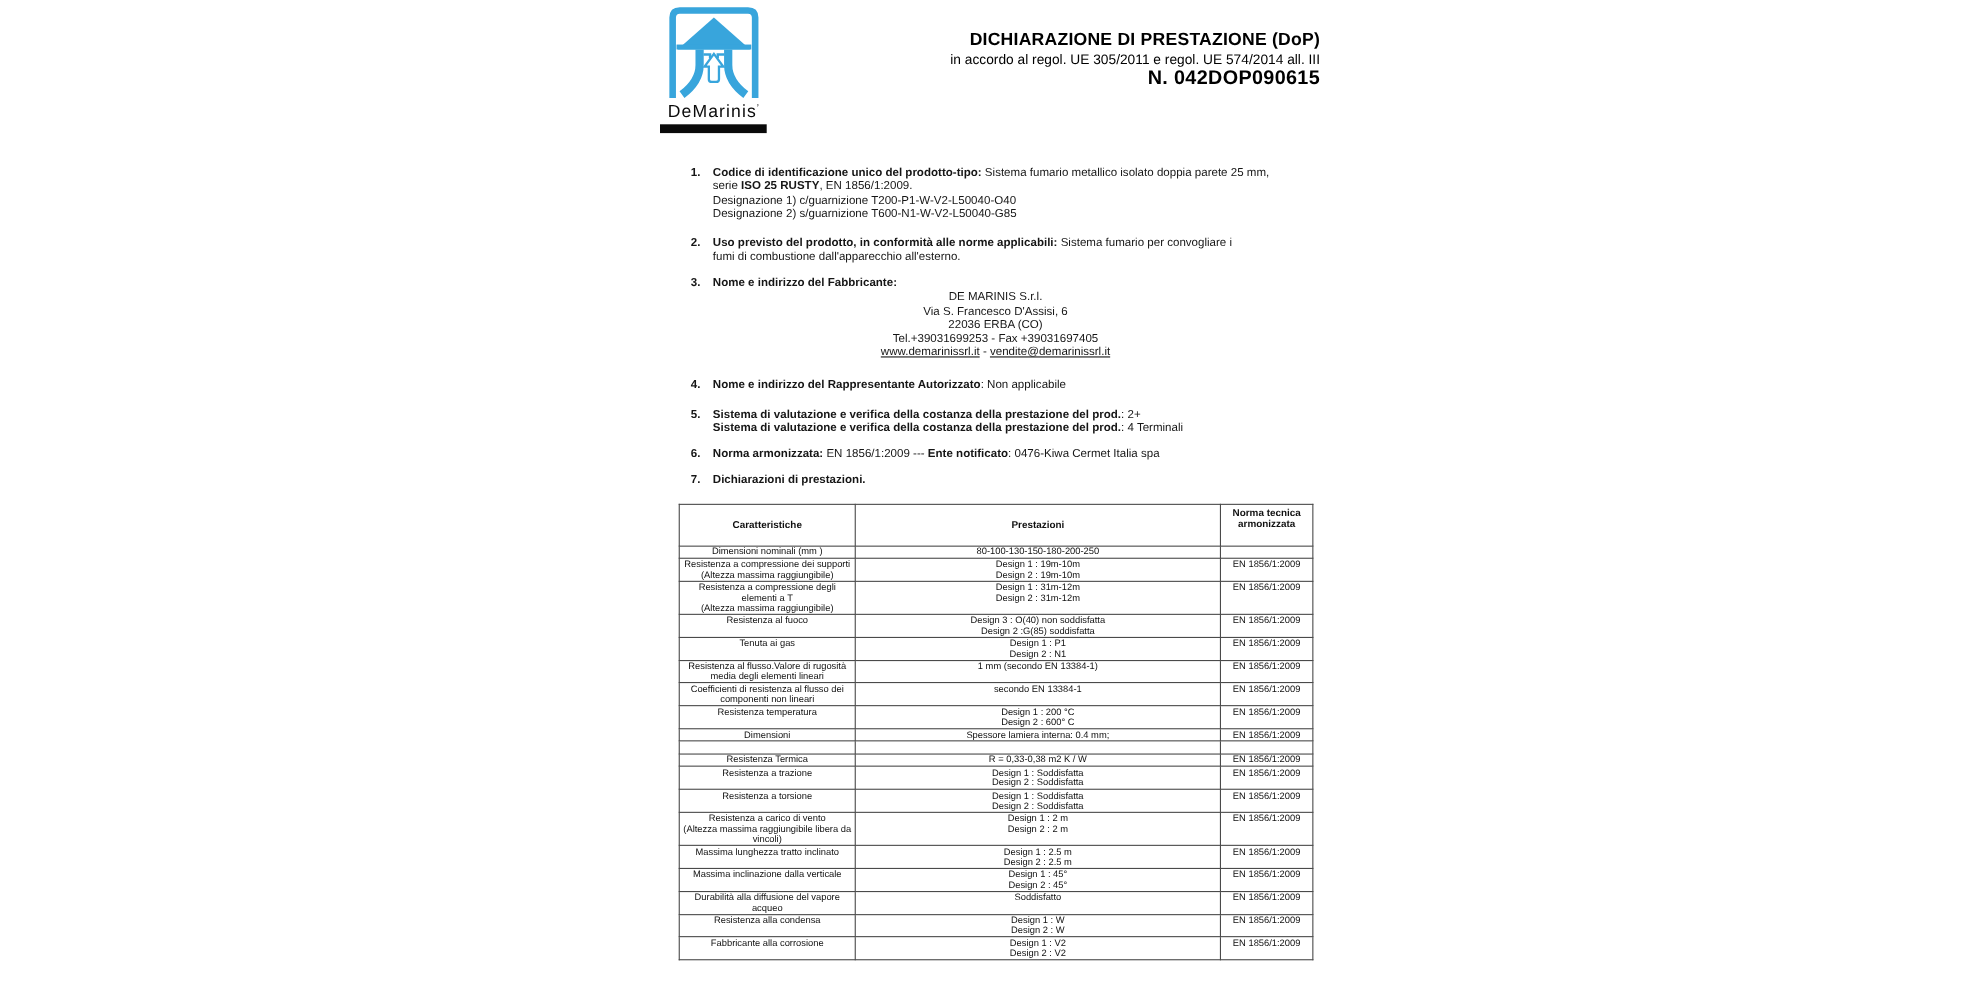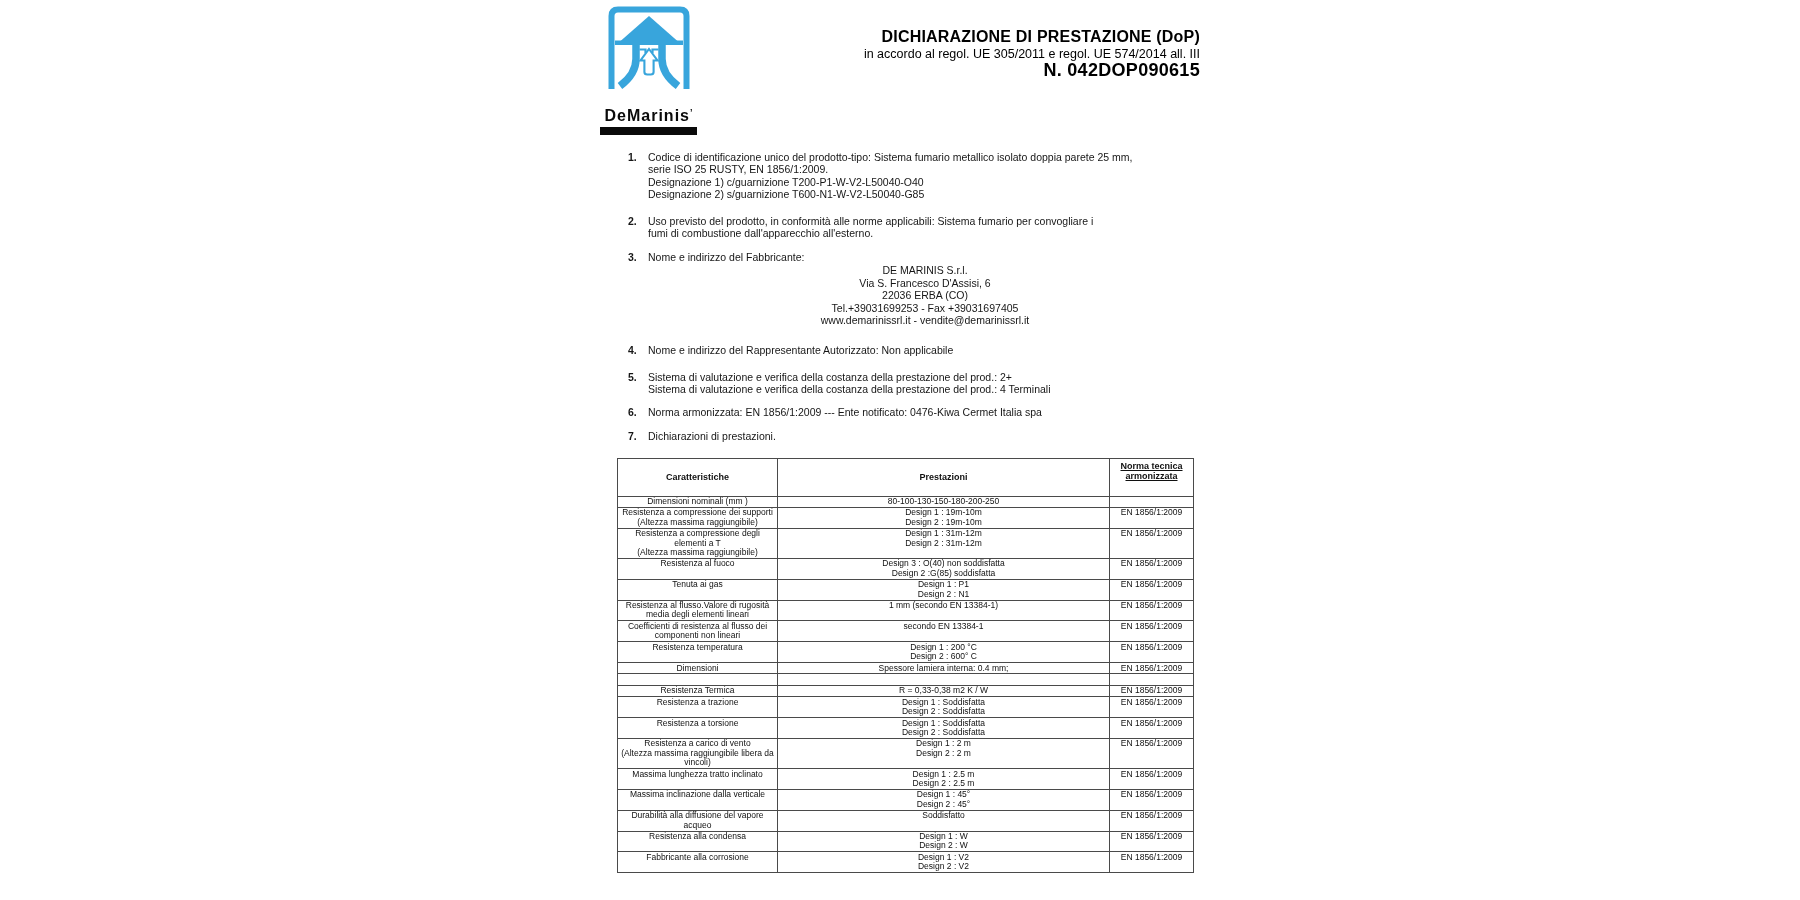--- a/index.html
+++ b/index.html
@@ -11,48 +11,48 @@
   .page{position:absolute;left:0;top:0;width:1800px;height:900px;}
 
   
   .logo{position:absolute;left:600px;top:4px;width:98px;text-align:center;}
   .logo svg{display:block;margin:0 auto;}
   .lg{fill:none;stroke:var(--blue);}
   .lf{fill:var(--blue);}
   .lgs{fill:none;stroke:var(--blue);stroke-width:7.5px;}
   .lbr{fill:none;stroke:var(--blue);stroke-width:2.2px;}
   .lar{fill:#ffffff;stroke:var(--blue);stroke-width:2.1px;}
-  .brand{font-weight:bold;font-size:16px;letter-spacing:1px;color:#0a0a0a;margin-top:15px;white-space:nowrap;}
+  .brand{font-weight:normal;font-size:16px;letter-spacing:1px;color:#0a0a0a;margin-top:1px;white-space:nowrap;}
   .brand .tm{font-size:9px;vertical-align:top;}
   .logo-bar{height:8px;background:#0a0a0a;margin-top:2px;width:97px;}
 
   
   .titleblock{position:absolute;right:600px;top:27px;text-align:right;color:#000;margin-left:14px;}
   .doc-title{font-weight:bold;font-size:16px;line-height:20px;letter-spacing:.2px;}
   .doc-subtitle{font-weight:normal;font-size:12.5px;line-height:14px;}
   .doc-number{font-weight:bold;font-size:18px;line-height:19px;letter-spacing:.3px;}
 
   
   .item{position:absolute;left:628px;width:600px;font-size:10.5px;line-height:12.4px;display:flex;}
   .item .num{width:20px;flex:0 0 20px;font-weight:bold;}
   .item .itxt{flex:1;}
-  .item .b{font-weight:normal;}
-
-  
-  .address{position:absolute;left:700px;top:264px;width:450px;text-align:center;
+  .item .b{font-weight:bold;}
+
+  
+  .address{position:absolute;left:680px;top:264px;width:450px;text-align:center;
            font-size:10.5px;line-height:12.6px;}
-  .address .lnk{}
+  .address .lnk{text-decoration:underline;}
 
   
   table.perf{position:absolute;left:617px;top:458px;width:576px;border-collapse:collapse;
              table-layout:fixed;font-size:8.5px;line-height:9.4px;color:#101010;}
   table.perf td,table.perf th{border:1px solid #4a4a4a;text-align:center;
              padding:0.5px 2px;vertical-align:top;overflow:hidden;}
   table.perf th{font-size:9px;font-weight:bold;height:34px;vertical-align:middle;line-height:10px;}
-  table.perf th.norma-h{vertical-align:top;padding-top:2px;text-decoration:underline;}
+  table.perf th.norma-h{vertical-align:top;padding-top:2px;}
   col.c1{width:160px;} col.c2{width:332px;} col.c3{width:84px;}
 </style>
 </head>
 <body>
 
 <div class="page">
 
   <div class="logo">
     <svg width="86" height="88" viewBox="0 0 86 88">
       <path class="lg" stroke-width="6" d="M5.5,85 L5.5,12 Q5.5,5.5 12,5.5 L74,5.5 Q80.5,5.5 80.5,12 L80.5,85"></path>

